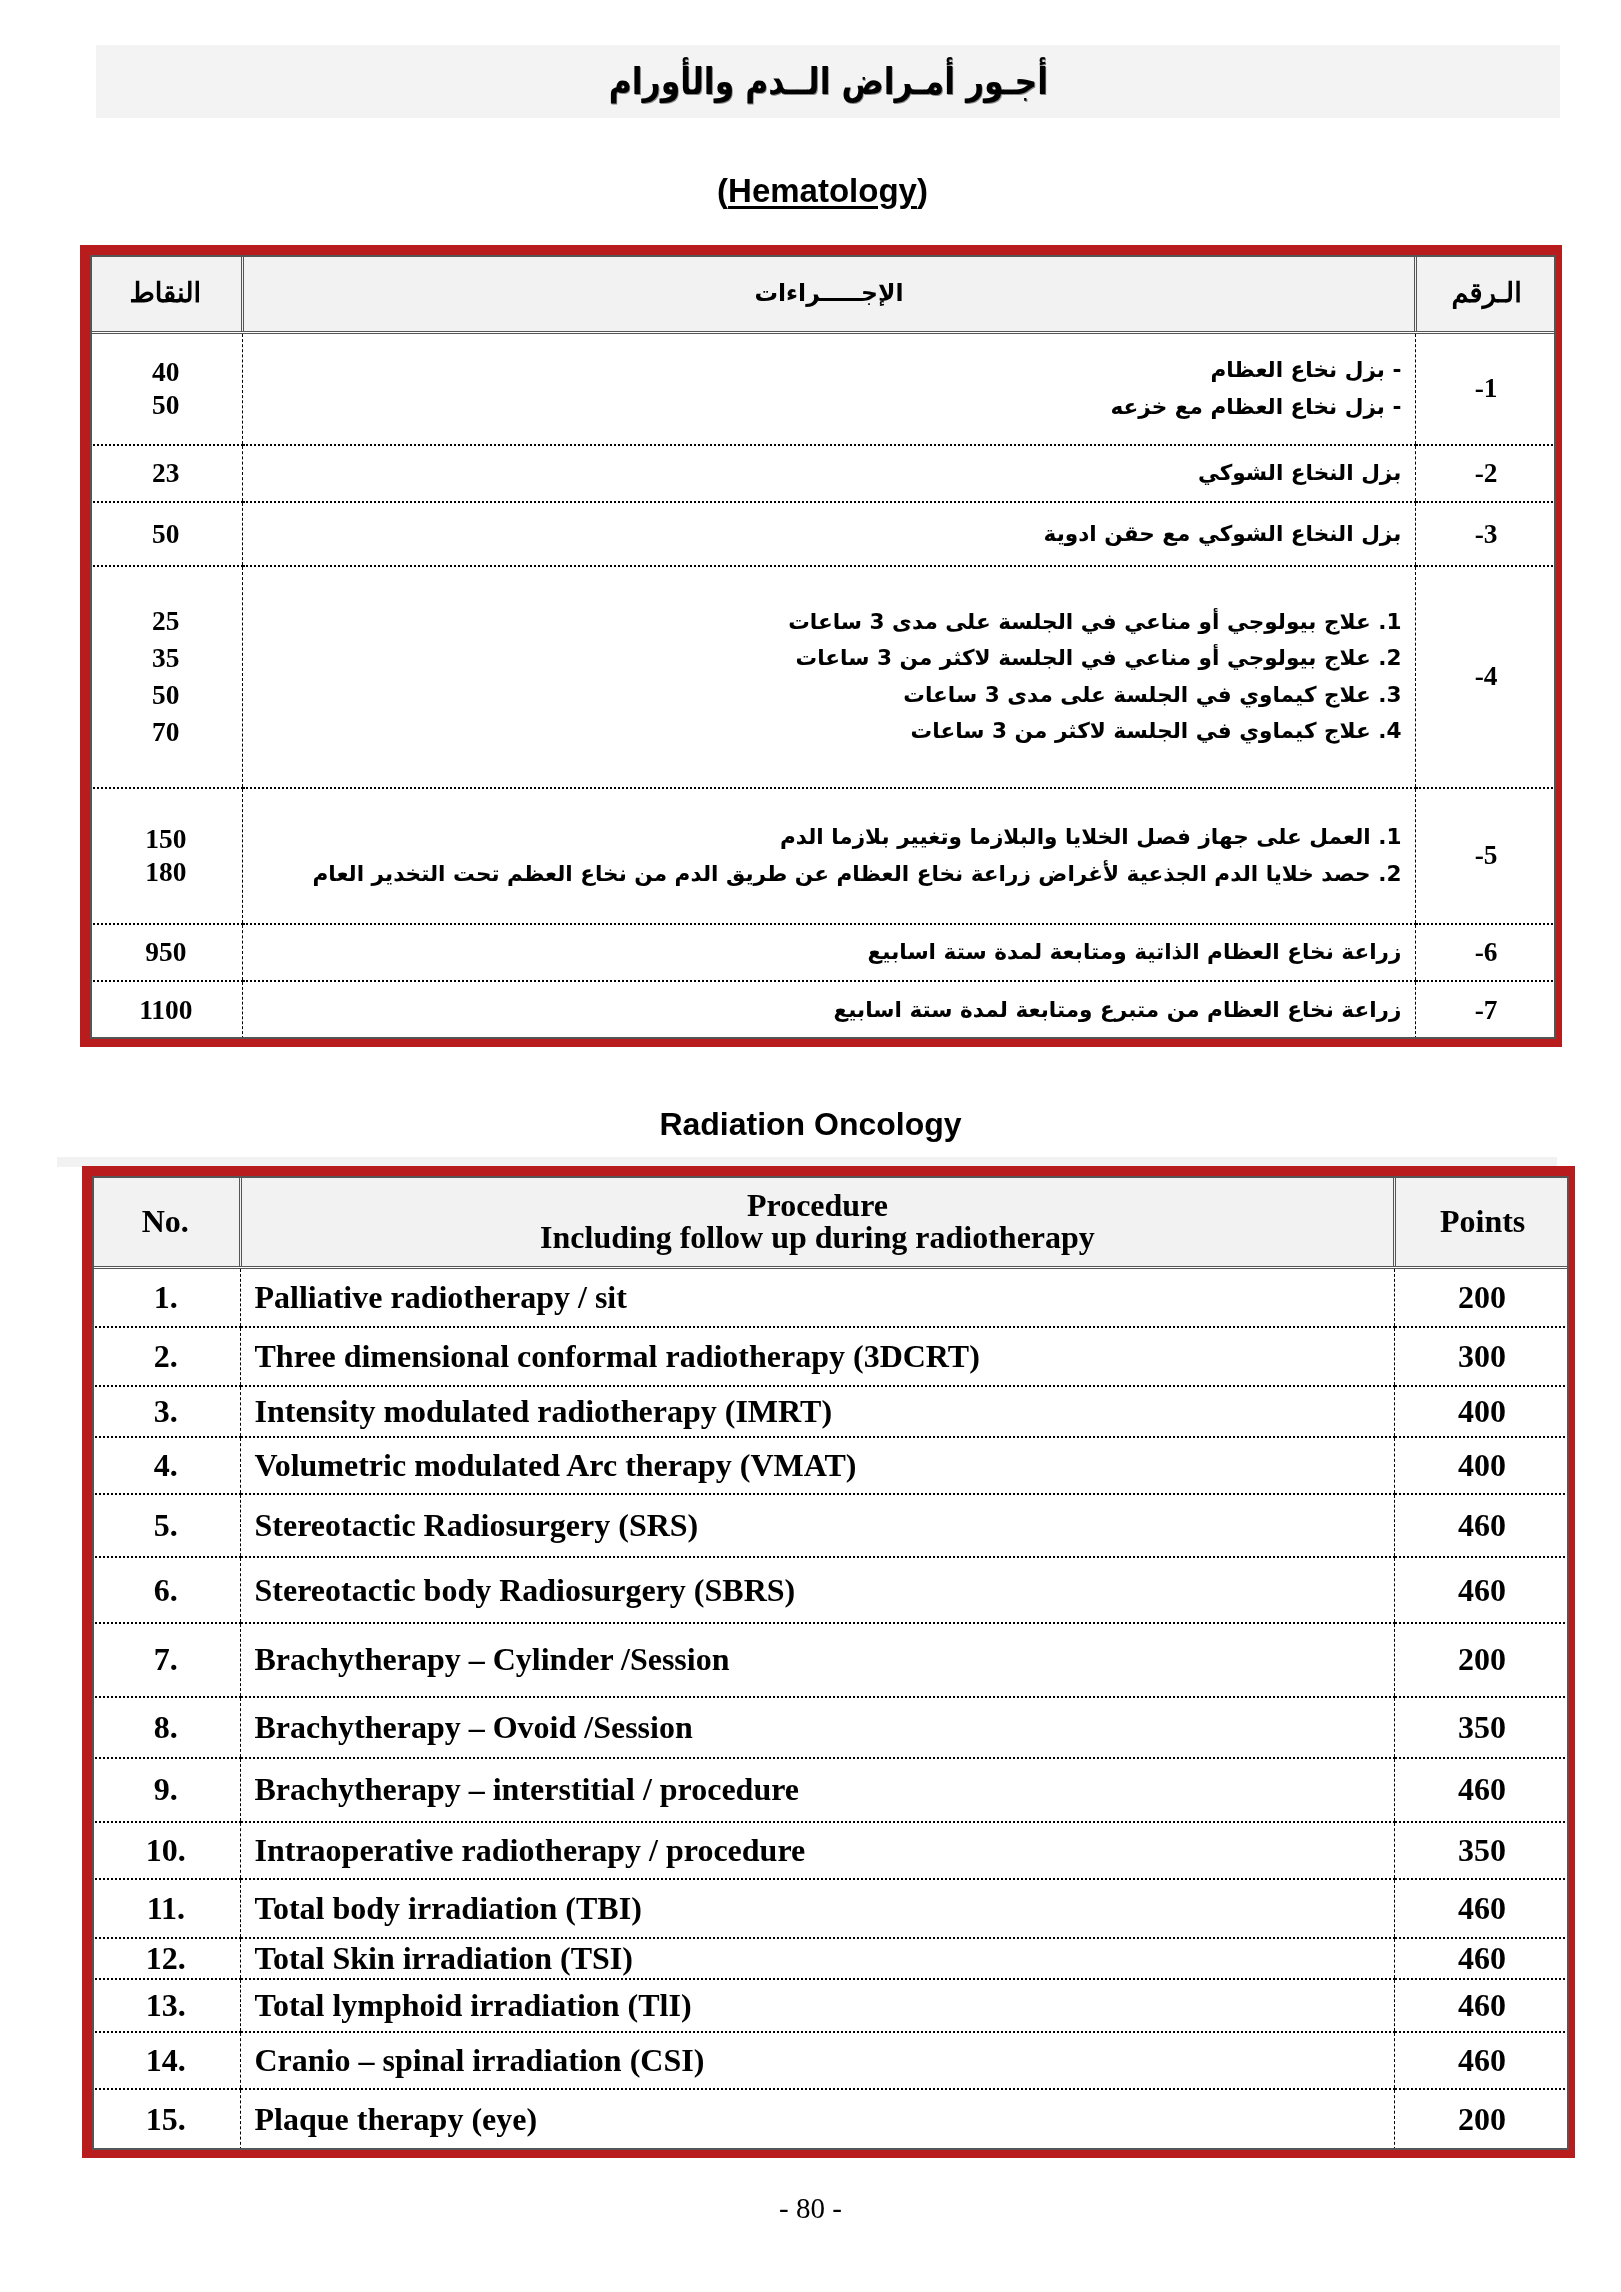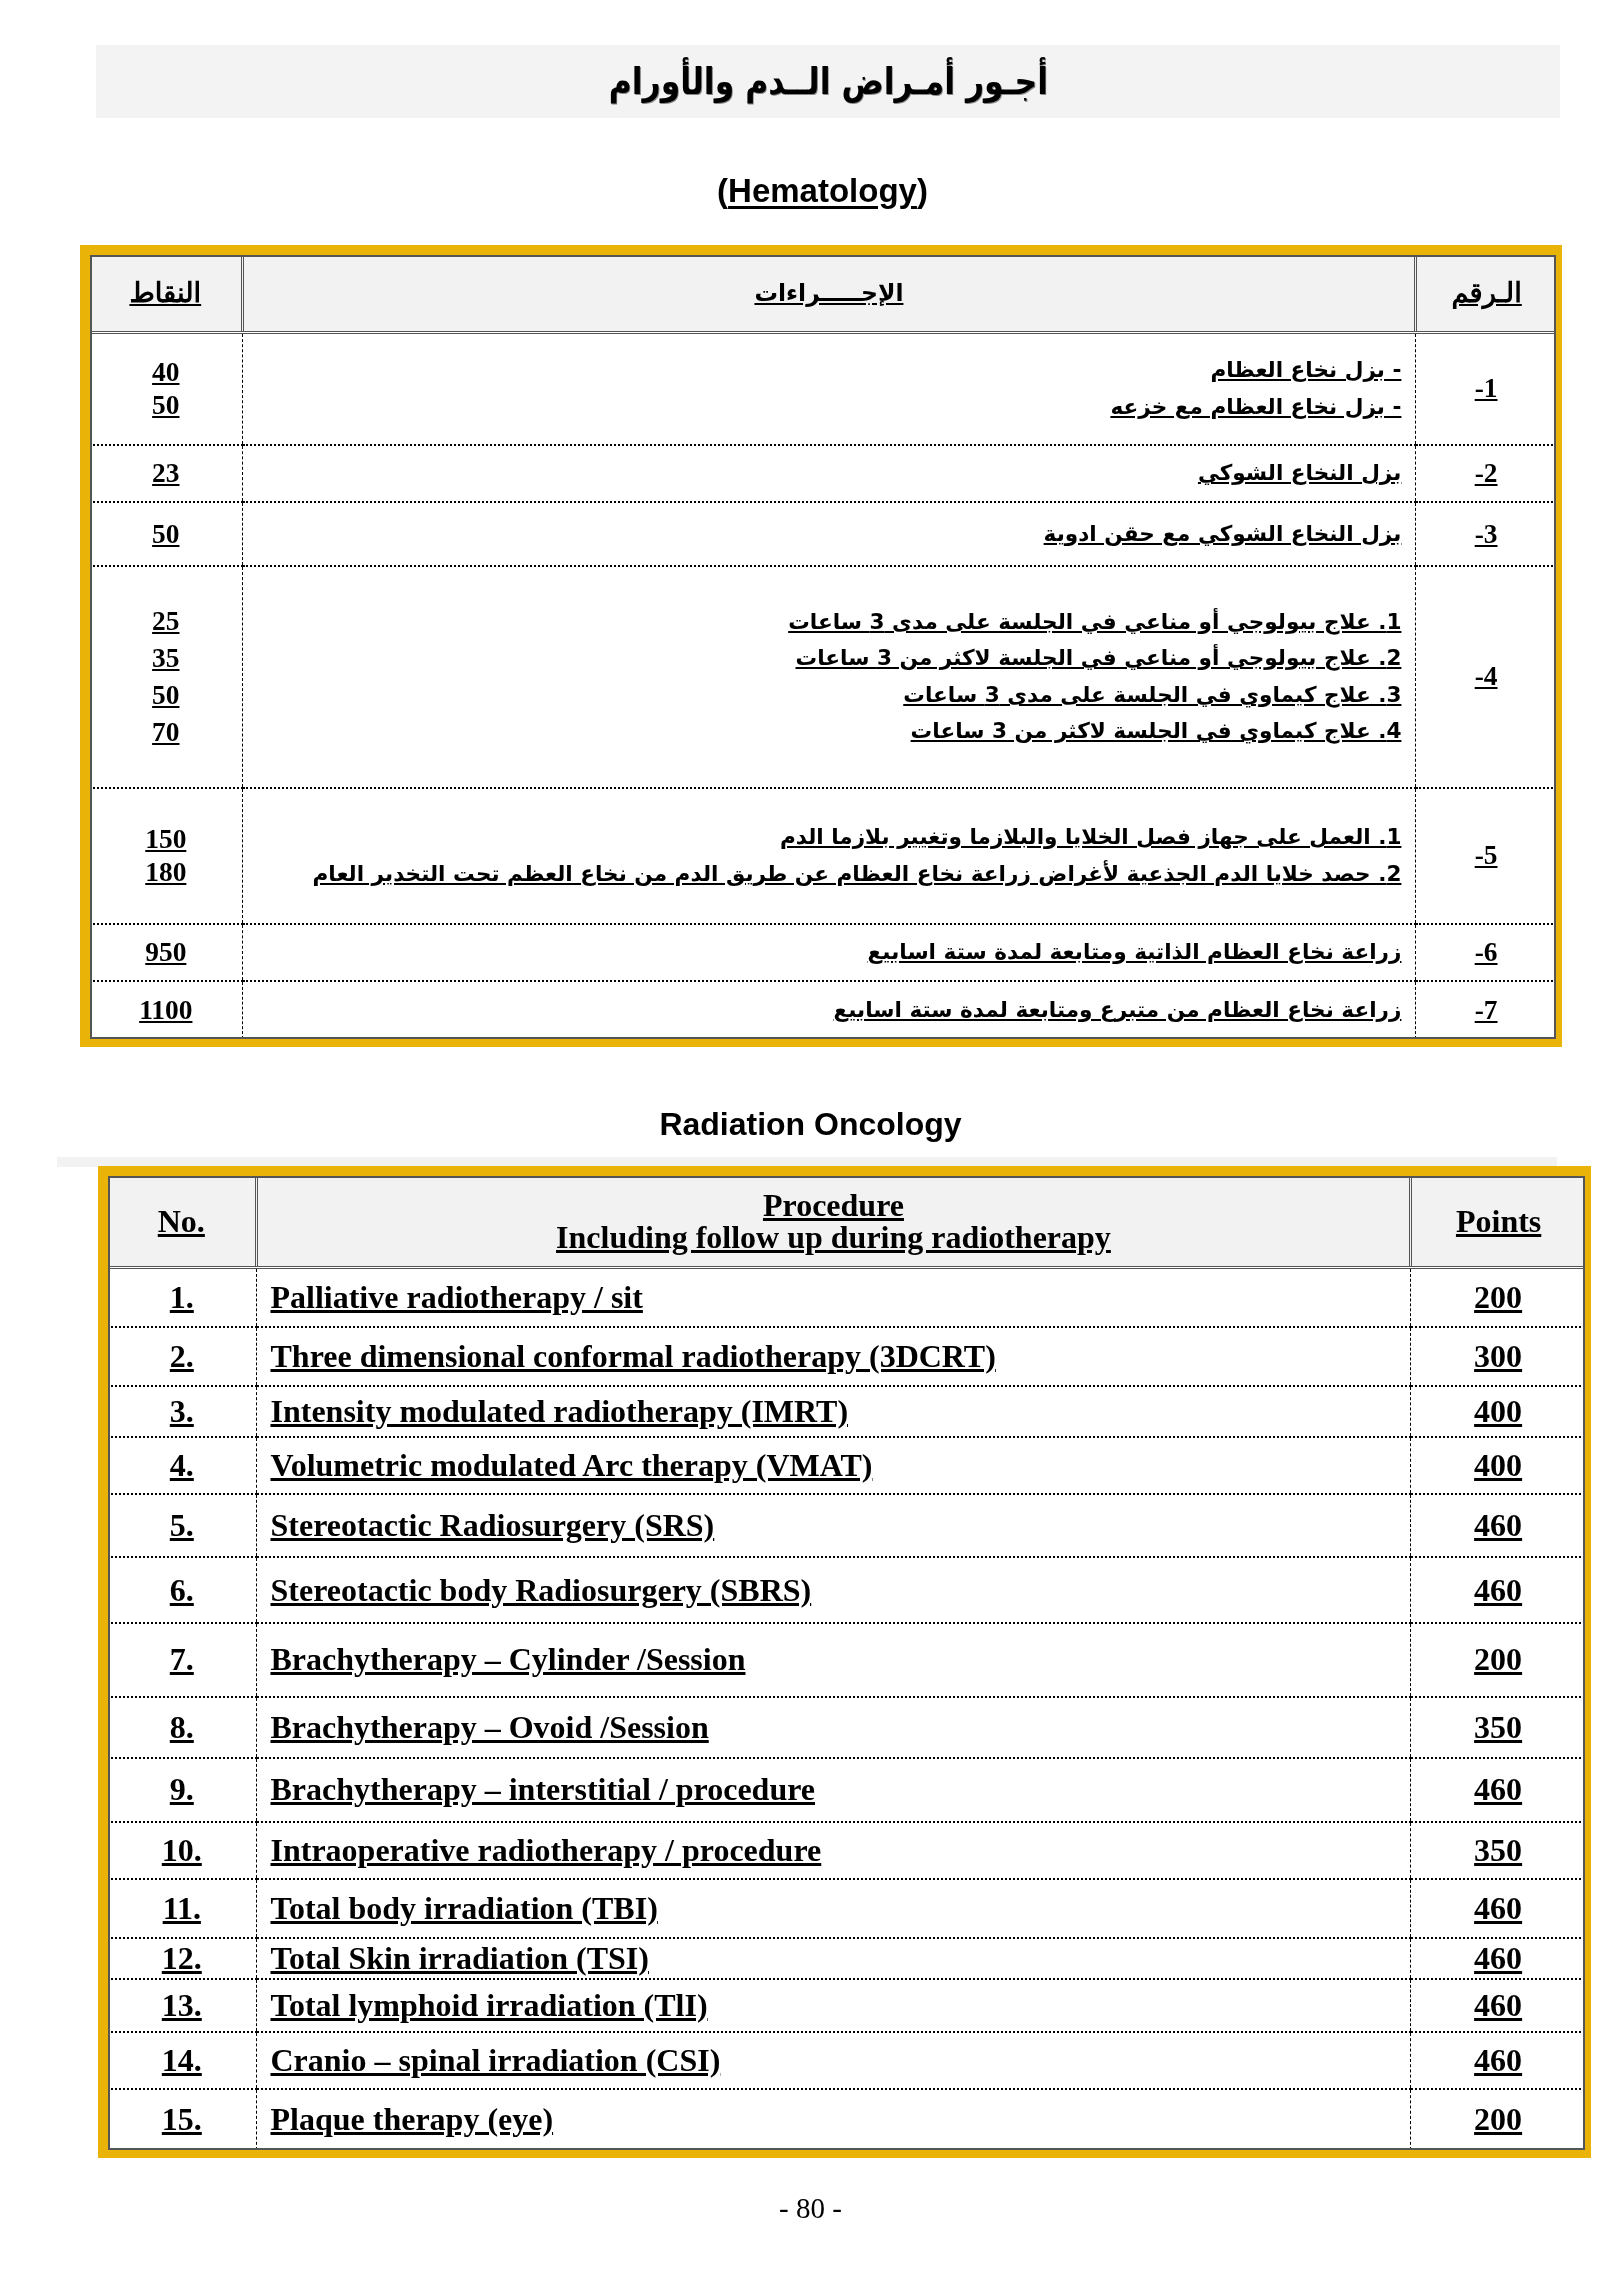--- a/index.html
+++ b/index.html
@@ -22,23 +22,22 @@
   }
   .hema-heading { top: 172px; font-size: 33px; margin-left: 12px; }
   .hema-heading .u { text-decoration: underline; text-underline-offset: 3.9px; }
   .rad-heading { top: 1106px; font-size: 32px; }
   .rad-heading .u { text-underline-offset: 4.9px; margin-top: 16px; }
 
   .gray-strip { position: absolute; left: 57px; top: 1157px; width: 1500px; height: 9.8px; background: #f2f2f2; }
 
   
   .frame {
-    position: absolute; background: #eab308; padding: 9.8px 5.9px 7.8px 9.8px;
+    position: absolute; background: #b91c1c; padding: 9.8px 5.9px 7.8px 9.8px;
     box-sizing: border-box;
-    text-decoration: underline;
   }
   .frame table {
     width: 100%; height: 100%; border-collapse: collapse; background: #fff;
     outline: 2.9px double #555; outline-offset: -2.9px;
   }
   table td, table th { padding: 0; vertical-align: middle; }
 
   
   #hema { left: 80px; top: 245px; width: 1482px; height: 802px; }
   #hema th {
@@ -49,21 +48,21 @@
   #hema th + th { border-left: 3.9px double #555; }
   #hema tr.row td { border-top: 2.9px dotted #000; }
   #hema tr.row:first-of-type td { border-top: none; }
   #hema .c-pts { width: 151px; text-align: center; font-family: "Liberation Serif", serif; font-weight: bold; font-size: 27.4px; }
   #hema .c-proc { text-align: right; direction: rtl; padding-right: 13.7px; font-family: "DejaVu Sans", sans-serif; font-weight: bold; font-size: 21.6px; }
   #hema .c-no { width: 139px; text-align: center; font-family: "Liberation Serif", serif; font-weight: bold; font-size: 27.4px; }
   #hema .line { display: block; line-height: 1.15; padding: 5.9px 0; }
   #hema .pts-line { display: block; line-height: 1.2; }
 
   
-  #rad { left: 98px; top: 1166px; width: 1493px; height: 992px; }
+  #rad { left: 82px; top: 1166px; width: 1493px; height: 992px; }
   #rad th {
     background: #f2f2f2; height: 90px; font-family: "Liberation Serif", serif;
     font-weight: bold; font-size: 32px; border-bottom: 3.9px double #555; line-height: 1.0;
   }
   #rad th + th { border-left: 3.9px double #555; }
   #rad td + td { border-left: 1.5px dashed #000; }
   #rad tr.row td { border-top: 2.9px dotted #000; font-family: "Liberation Serif", serif; font-weight: bold; font-size: 32px; }
   #rad tr.row:first-of-type td { border-top: none; }
   #rad .c-no { width: 147px; text-align: center; }
   #rad .c-proc { text-align: left; padding-left: 13.7px; margin-left: 32px; }

